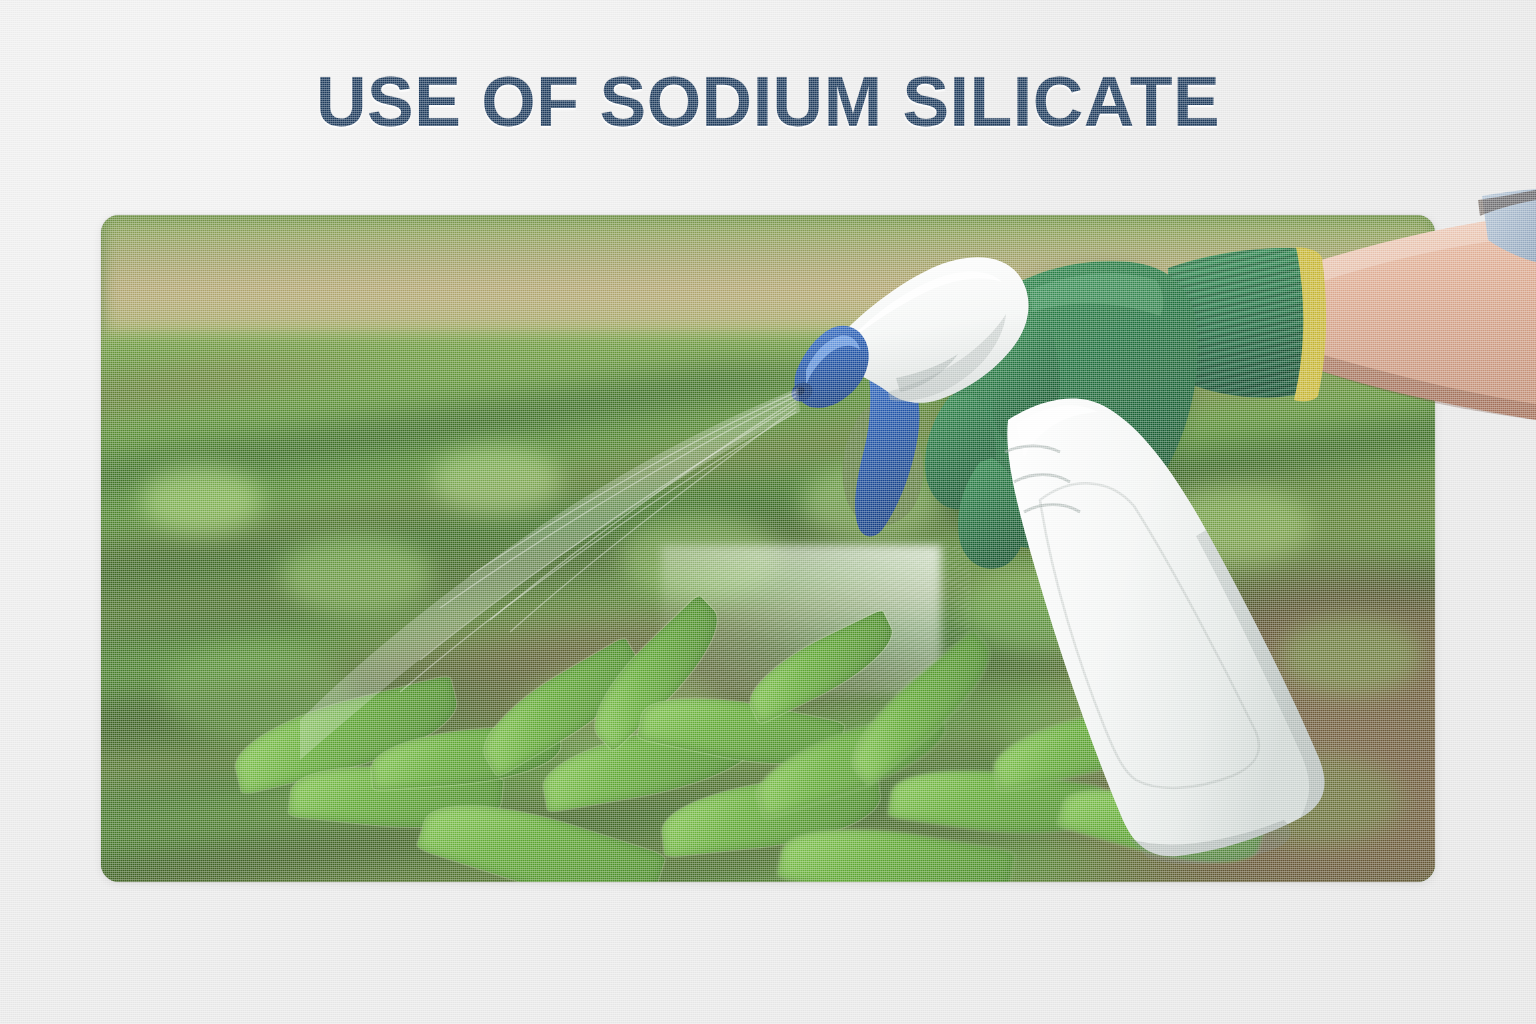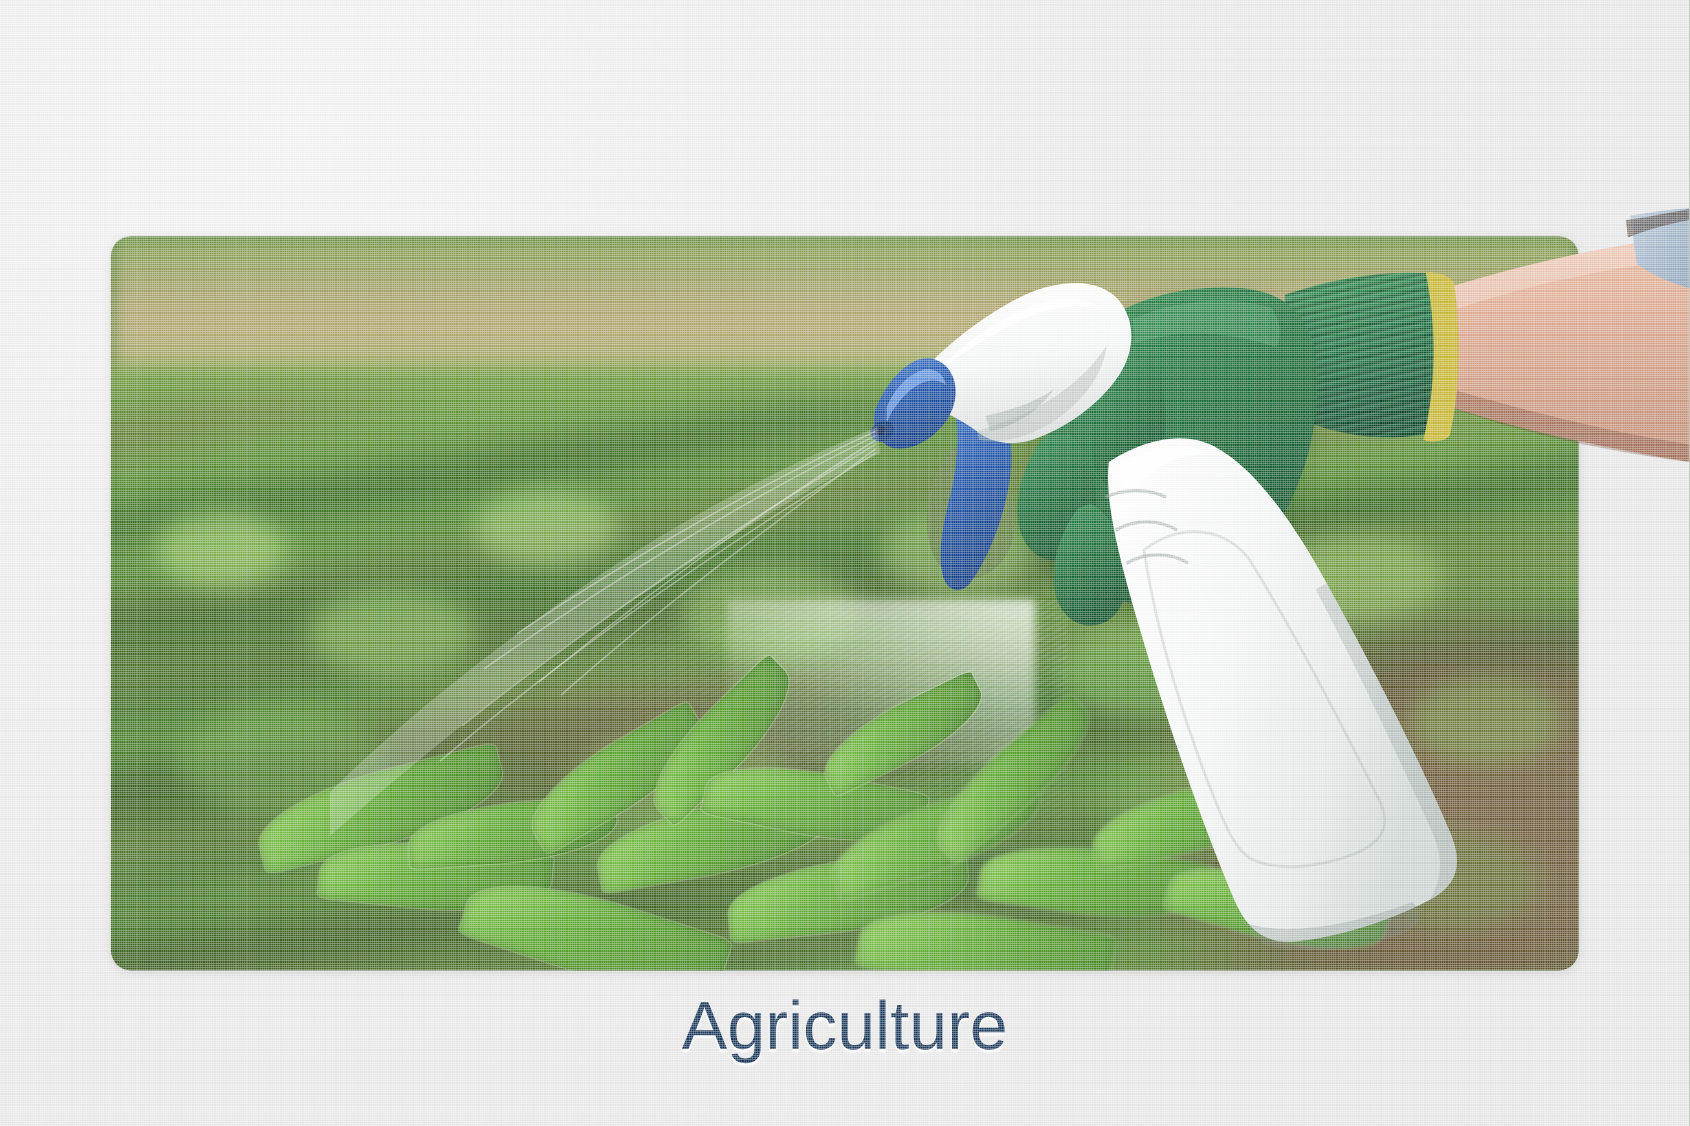--- a/index.html
+++ b/index.html
@@ -201,20 +201,21 @@
   #sprayer-hand svg { display: block; }
 
   
   #photo-inner { position: absolute; inset: 0; }
 </style>
 </head>
 <body>
 
 <div id="page">
 
+  <div id="title">USE OF SODIUM SILICATE</div>
 
   <div id="photo-frame">
     <div id="photo-inner">
 
       <div class="photo-layer" id="field-horizon"></div>
       <div class="photo-layer" id="field-mid"></div>
       <div class="photo-layer" id="crop-rows"></div>
       <div class="photo-layer" id="crop-rows2"></div>
       <div class="photo-layer" id="soil-mid"></div>
       <div class="photo-layer" id="soil-right"></div>
@@ -457,16 +458,15 @@
             <path d="M796 404 C680 472, 540 564, 420 660"></path>
             <path d="M796 408 C700 478, 600 552, 510 632"></path>
             <path d="M796 412 C660 494, 520 590, 400 692"></path>
           </g>
         </g>
 
       </g>
     </svg>
   </div>
 
-  <div id="caption">Agriculture</div>
 
   <div id="page-noise"></div>
 </div>
 
 </body></html>

